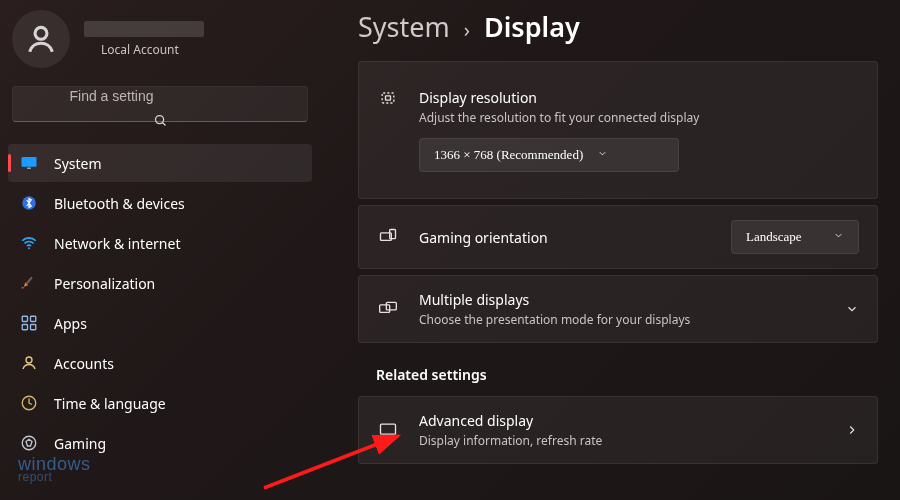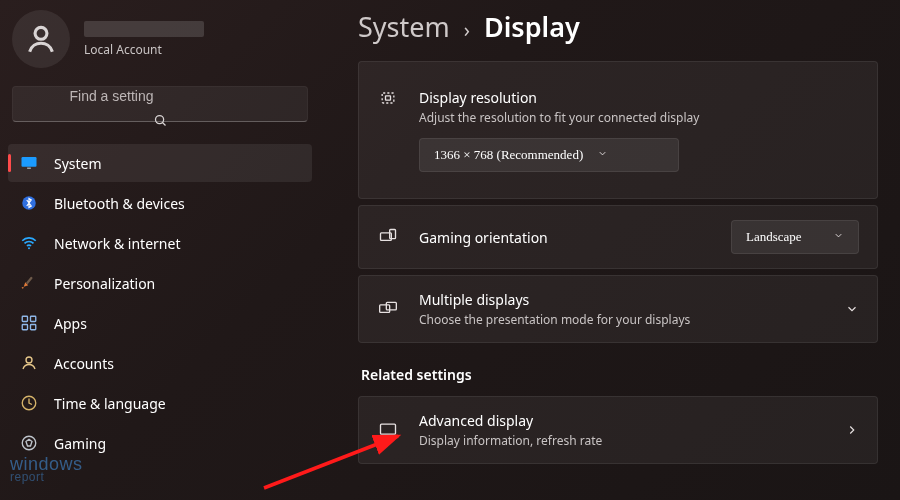--- a/index.html
+++ b/index.html
@@ -28,21 +28,21 @@
   .profile { display:flex; align-items:center; gap:14px; padding: 0 4px 18px 4px; }
   .avatar {
     width:58px; height:58px; border-radius:50%;
     background: rgba(255,255,255,0.08);
     display:flex; align-items:center; justify-content:center;
   }
   .avatar svg { width:34px; height:34px; stroke:#d9d4d4; fill:none; stroke-width:2.2; }
   .profile-text .name {
     width:120px; height:16px; background: rgba(255,255,255,0.14); border-radius:2px;
   }
-  .profile-text .subtitle { font-size:12px; color:var(--text-sub); margin-top:4px; }
+  .profile-text .subtitle { font-size:12px; color:var(--text-sub); margin-top:4px;margin-left:17px; }
 
   .search {
     margin: 0 4px; height:36px; border-radius:4px;
     background: rgba(255,255,255,0.06);
     border: 1px solid rgba(255,255,255,0.04);
     border-bottom: 1px solid rgba(255,255,255,0.25);
     display:flex; align-items:center; padding:0 12px; gap:8px;flex-direction:column;
   }
   .search input {
     flex:1; background:transparent; border:none; outline:none;
@@ -89,30 +89,30 @@
   .dropdown {
     height:34px; background: rgba(255,255,255,0.075);
     border:1px solid rgba(255,255,255,0.08); border-radius:4px;
     display:flex; align-items:center; gap:14px; padding:0 14px;
     font-size:13px; cursor:pointer;font-family:Liberation Serif, serif;
   }
   .dropdown .chev-down svg { width:11px; height:11px; stroke:#e7e1e1; fill:none; stroke-width:2; }
   .dd-resolution { margin-top:12px; width:260px; }
   .dd-orientation { width:128px; justify-content:space-between; }
 
-  .section-header { font-size:14px; font-weight:600; margin:22px 0 12px 3px; }
+  .section-header { font-size:14px; font-weight:600; margin:22px 0 12px 18px; }
 
   
   .arrow {
     position:absolute; pointer-events:none;
   }
 
   
   .watermark {
-    position:absolute; left:10px; bottom:18px;
+    position:absolute; left:18px; bottom:18px;
     font-size:18px; font-weight:300; letter-spacing:0.5px;
     color: rgba(70,150,230,0.55); line-height:0.85;
     font-family: "Segoe UI Light","Segoe UI",sans-serif;
   }
   .watermark .w2 { font-size:12px; opacity:0.8; }
 </style>
 </head>
 <body>
 
 <div class="sidebar">

